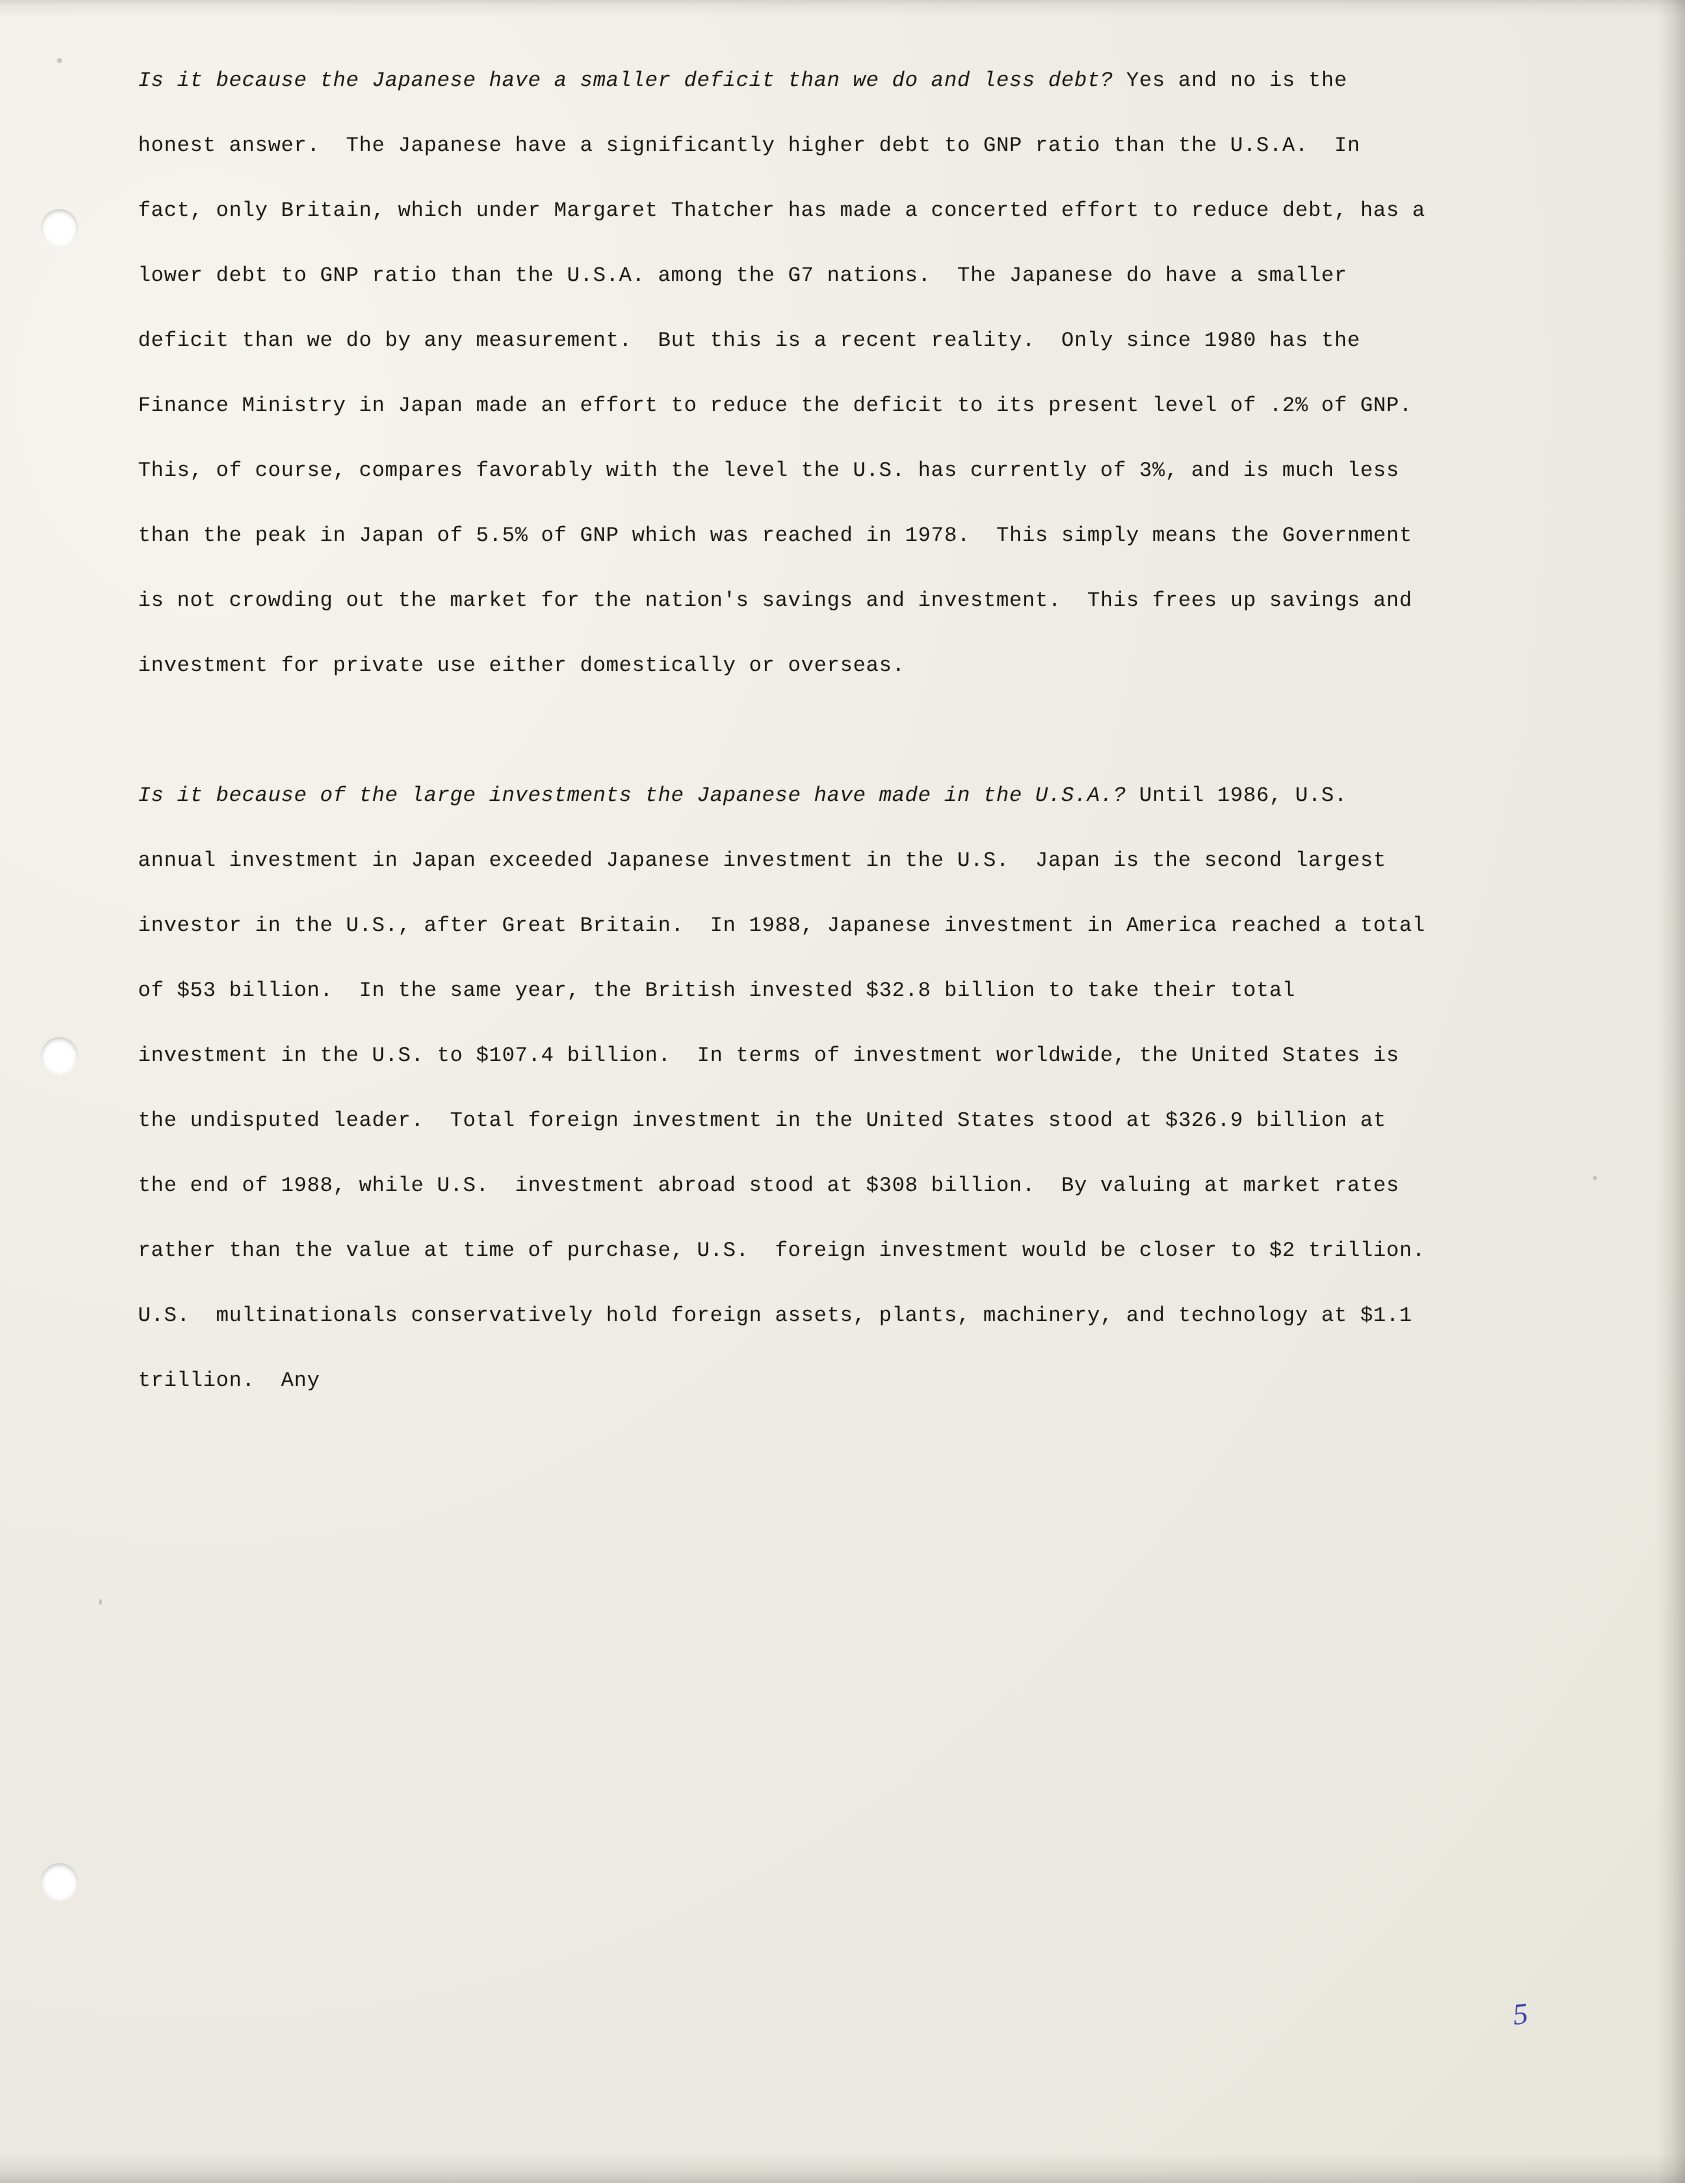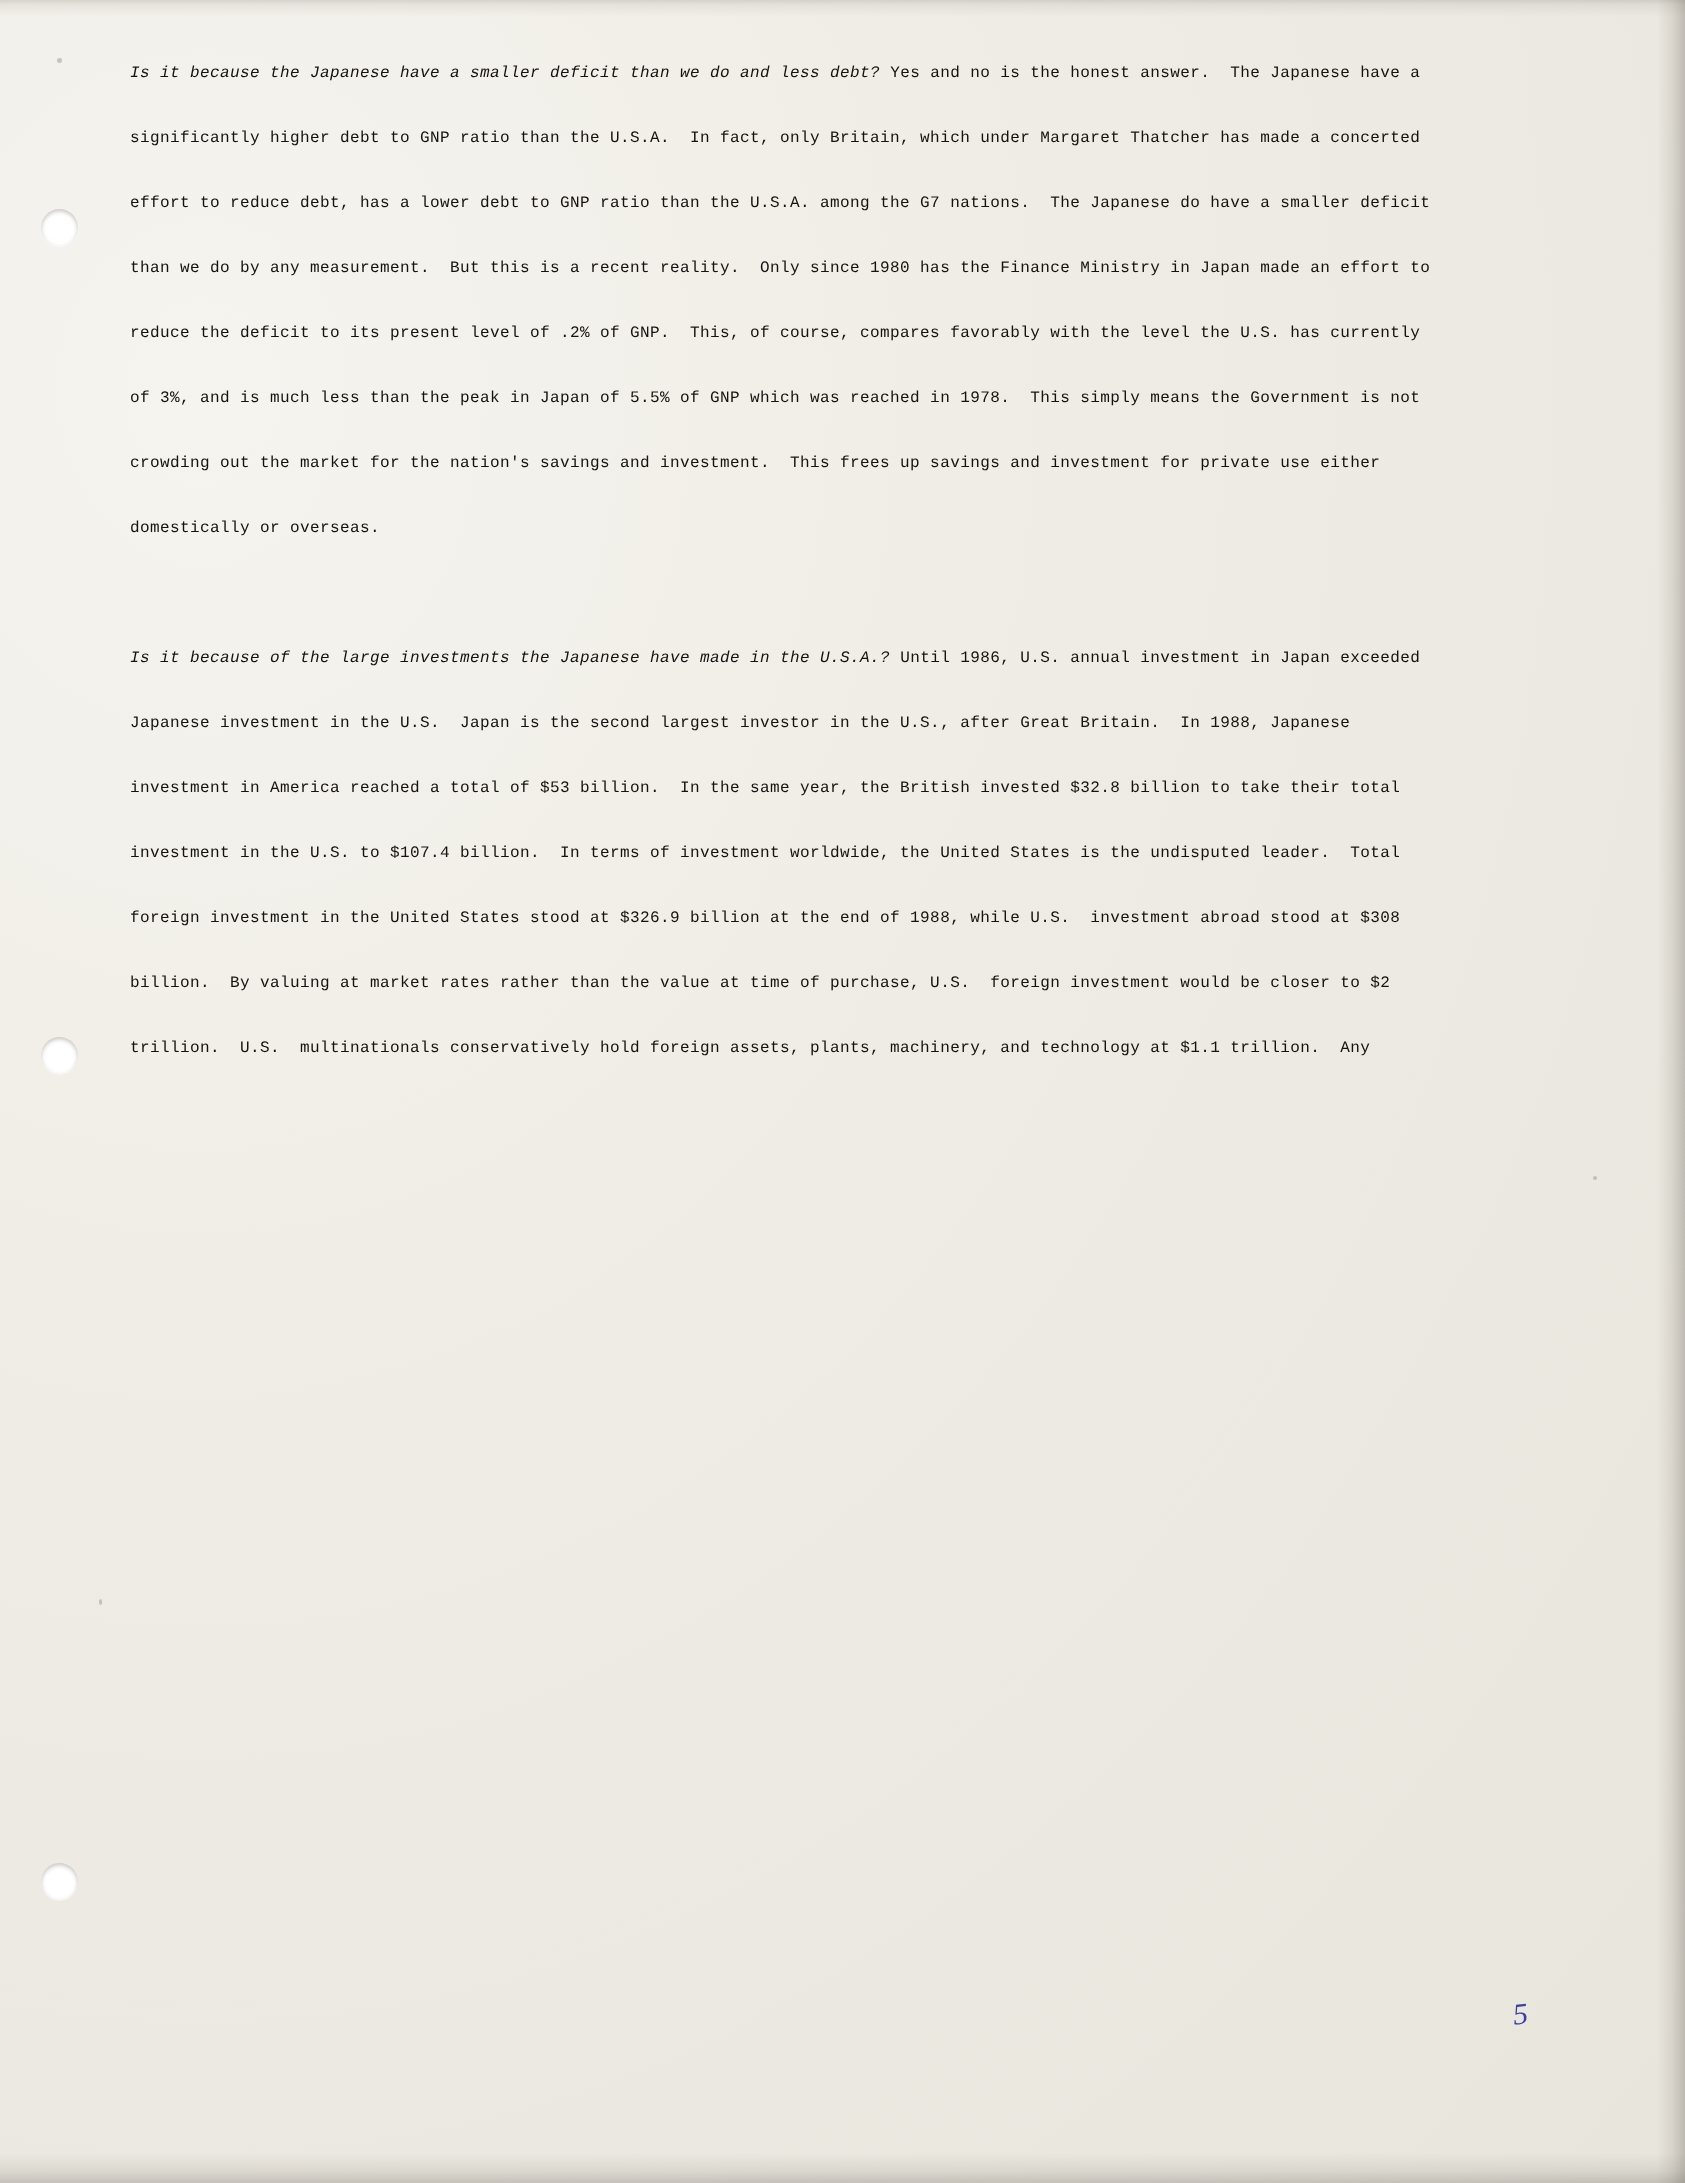--- a/index.html
+++ b/index.html
@@ -65,22 +65,22 @@
   .hole.h2 { left: 41px;  top: 1037px; }
   .hole.h3 { left: 41px;  top: 1863px; }
 
   .content {
     position: absolute;
     left: 130px;
     top: 41px;
     width: 1315px;
   }
   p.para {
-    margin: 0;
-    font-size: 16px;
+    margin: 8px;
+    font-size: 21px;
     line-height: 65px;
     letter-spacing: 0.4px;
     color: #15120f;
     white-space: pre-wrap;
     text-rendering: geometricPrecision;
   }
   p.para + p.para {
     margin-top: 65px;
   }
   .lead {

